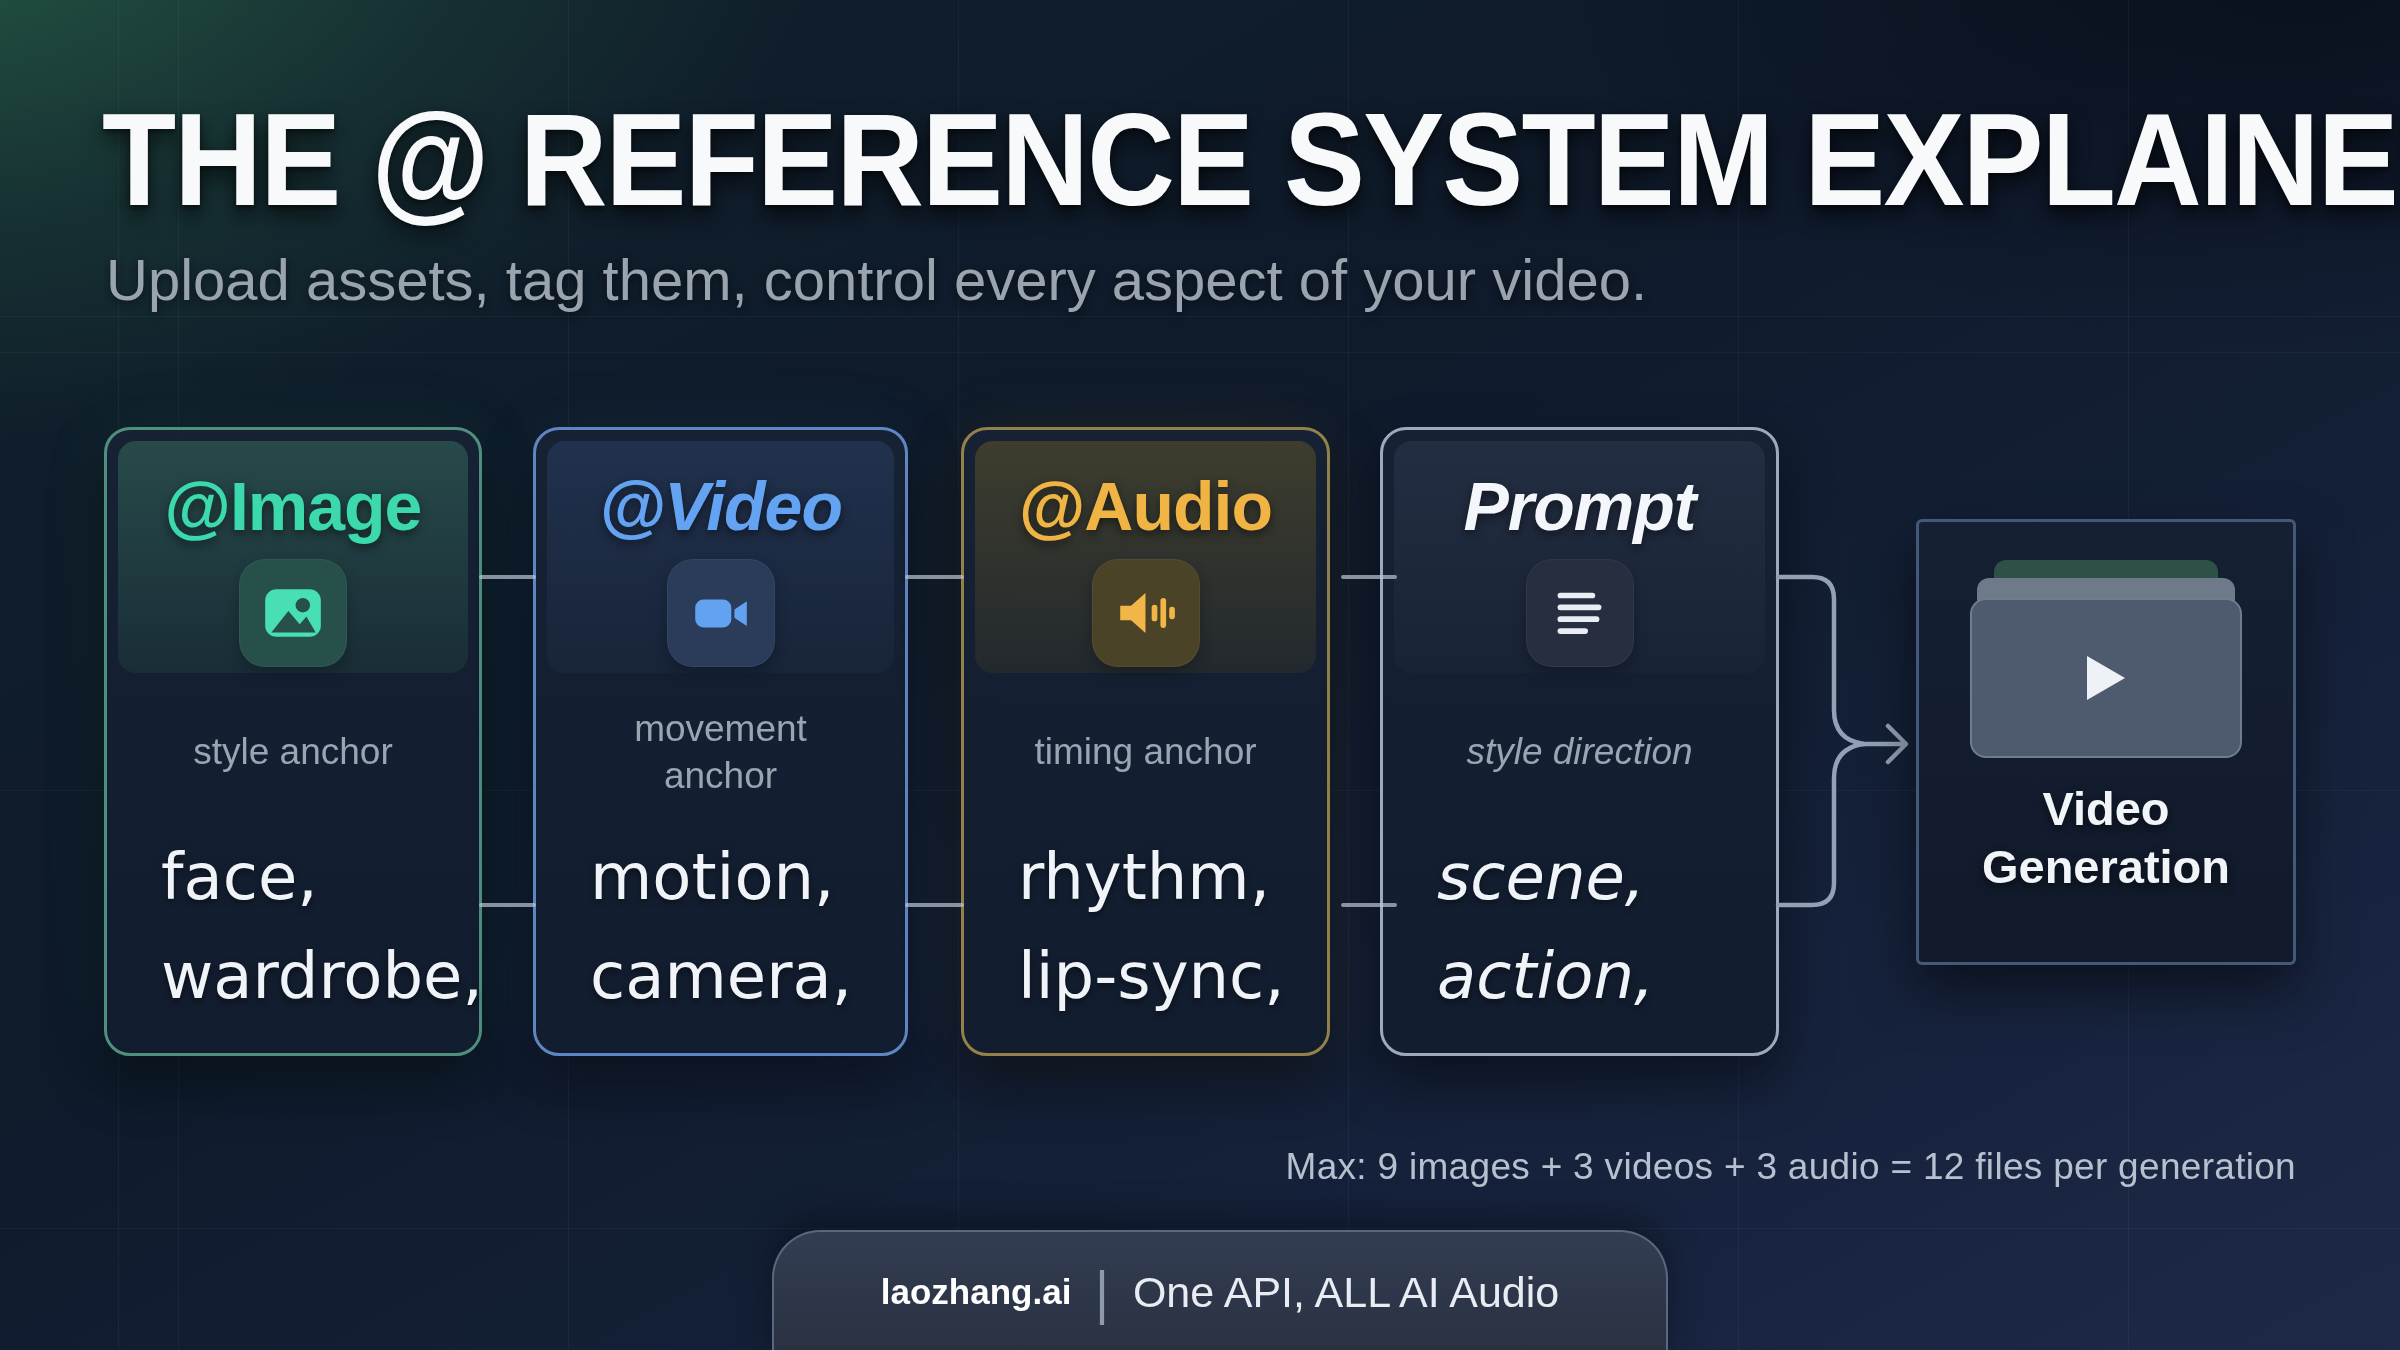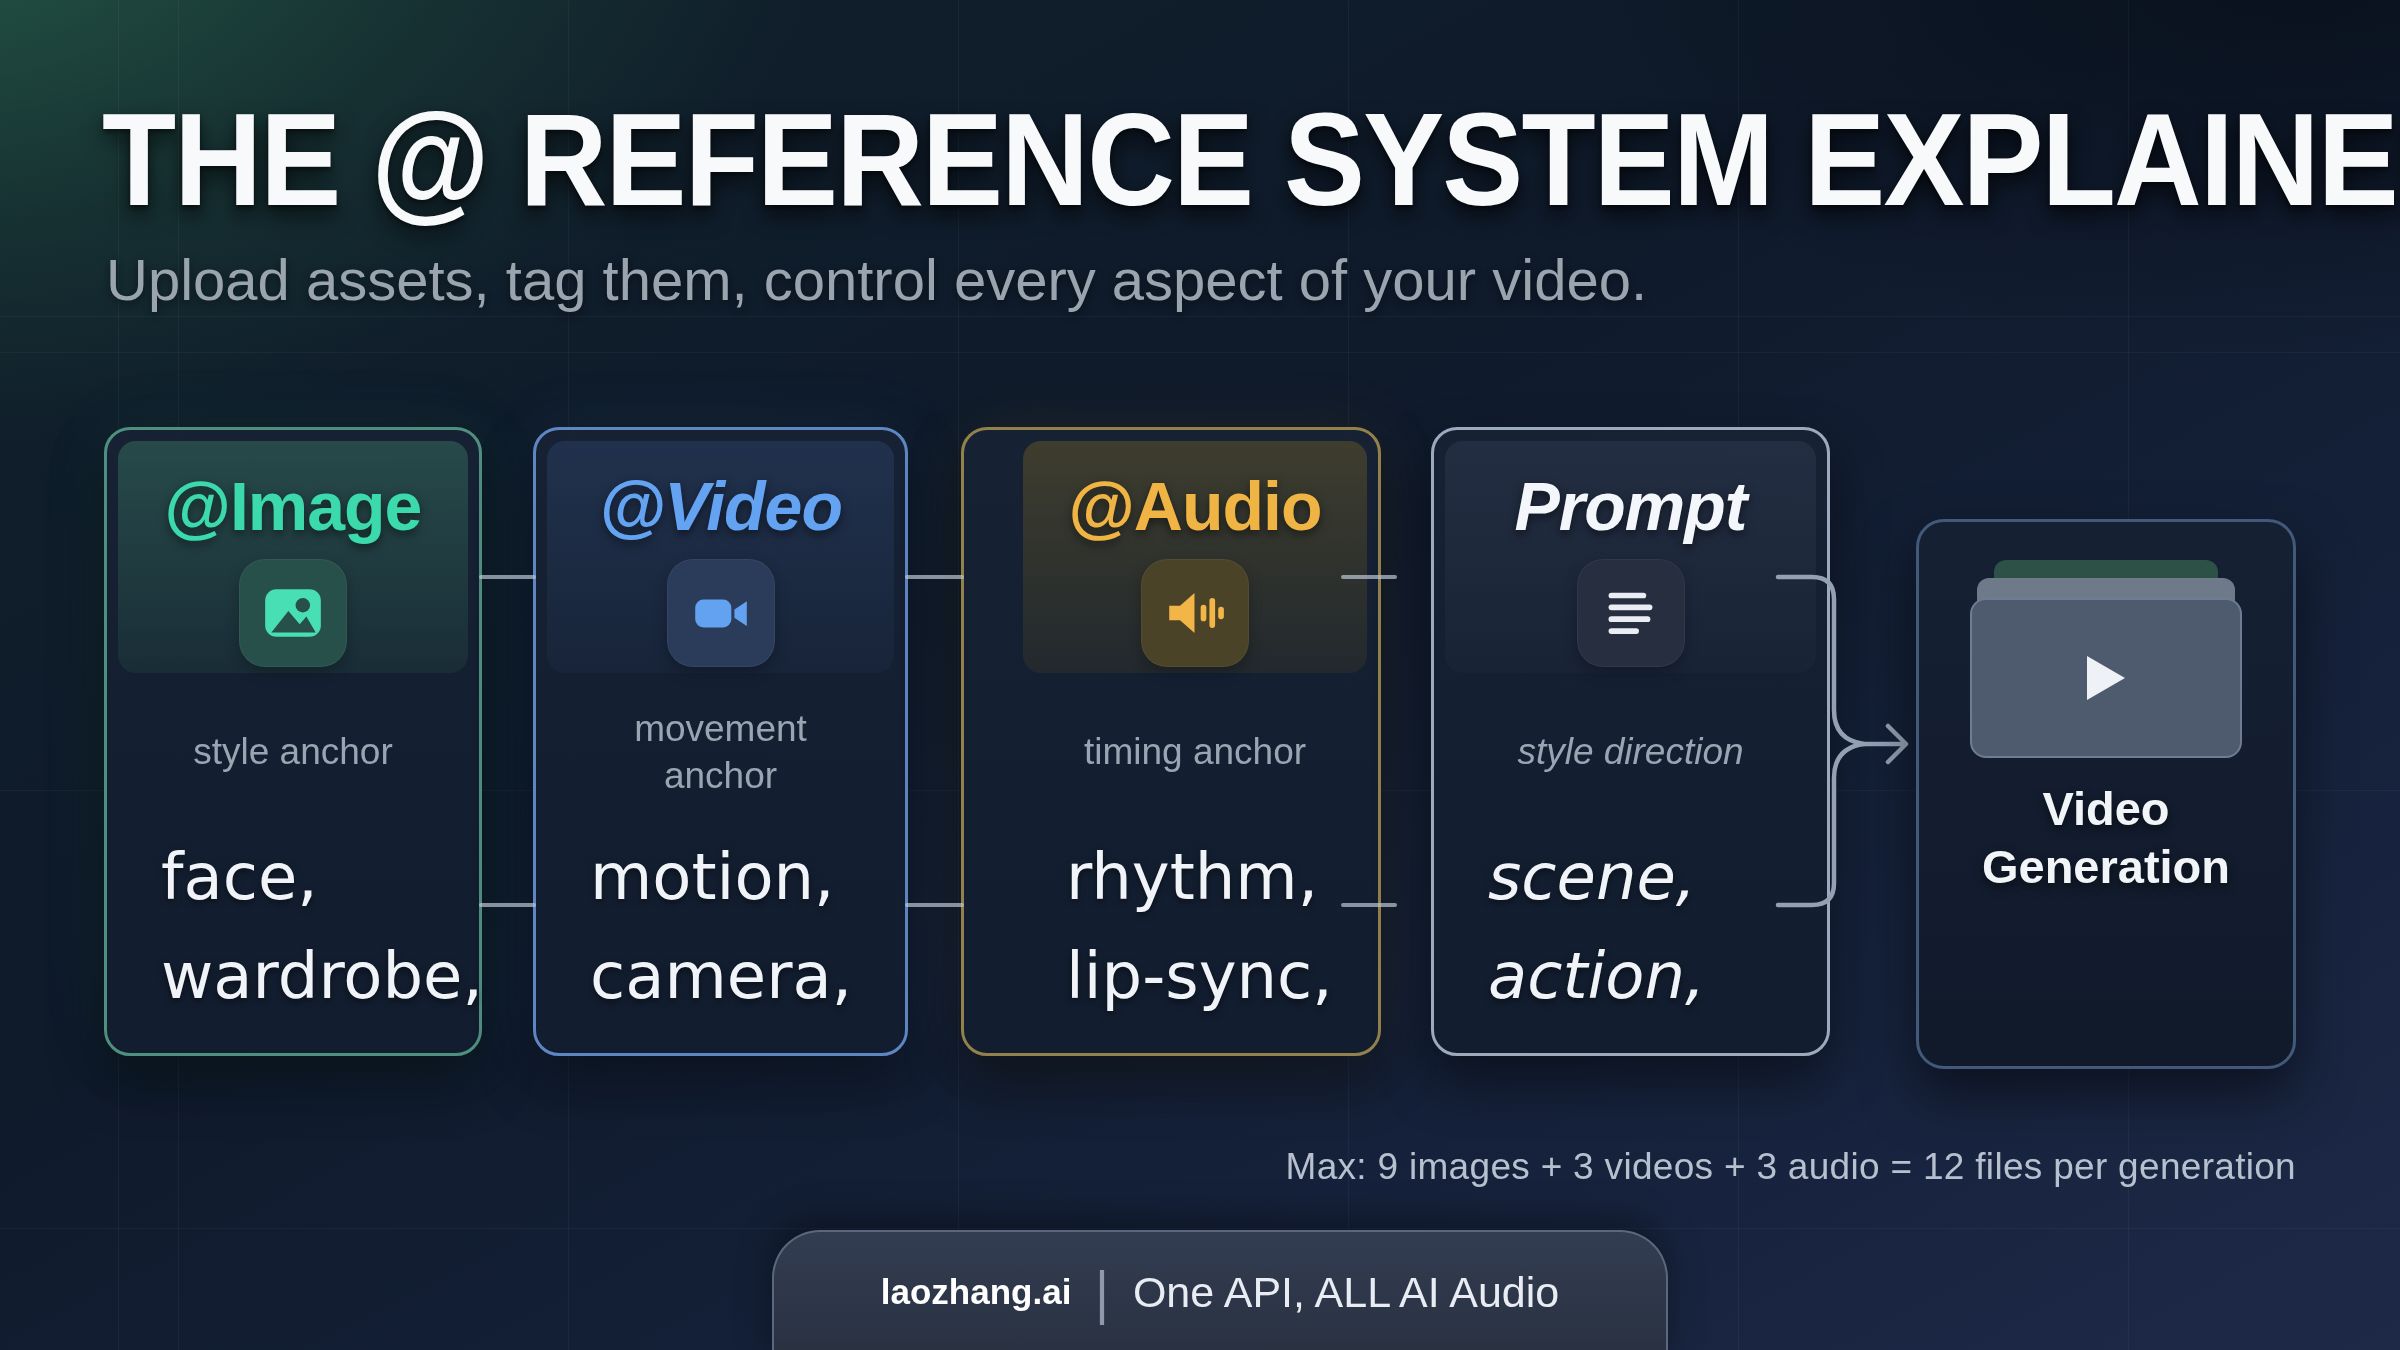--- a/index.html
+++ b/index.html
@@ -30,21 +30,21 @@
     text-shadow:0 3px 9px rgba(0,0,0,0.45);
   }
   .cards{position:absolute;left:104px;top:427px;display:flex;}
   .card{
     position:relative;height:629px;border-radius:26px;box-sizing:border-box;
     background:linear-gradient(180deg, rgba(23,34,52,0.92) 0%, #131f31 60%, #121d2f 100%);
     box-shadow:0 26px 54px rgba(0,0,0,0.45);
   }
   .card--image{width:378px;margin-right:51px;border:3px solid #4f8f7e;box-shadow:0 26px 54px rgba(0,0,0,0.45),0 0 70px rgba(60,217,172,0.08);}
   .card--video{width:375px;margin-right:53px;border:3px solid #5e86c3;box-shadow:0 26px 54px rgba(0,0,0,0.45),0 0 70px rgba(100,163,242,0.08);}
-  .card--audio{width:420px;margin-right:50px;border:3px solid #93814c;box-shadow:0 26px 54px rgba(0,0,0,0.45),0 0 70px rgba(240,180,69,0.08);padding-left:48px;}
+  .card--audio{width:369px;margin-right:50px;border:3px solid #93814c;box-shadow:0 26px 54px rgba(0,0,0,0.45),0 0 70px rgba(240,180,69,0.08);}
   .card--prompt{width:399px;border:3px solid #9daabe;font-style:italic;}
   .card-head{
     margin:11px;height:232px;border-radius:18px;
     display:flex;flex-direction:column;align-items:center;
   }
   .card--image .card-head{background:linear-gradient(180deg, rgba(50,101,88,0.60), rgba(38,78,68,0.28));}
   .card--video .card-head{background:linear-gradient(180deg, rgba(42,62,98,0.55), rgba(32,48,78,0.25));}
   .card--audio .card-head{background:linear-gradient(180deg, rgba(88,79,42,0.60), rgba(70,63,34,0.28));}
   .card--prompt .card-head{background:linear-gradient(180deg, rgba(46,56,78,0.55), rgba(36,44,62,0.25));}
   .card-tag{margin-top:26px;font-size:68px;font-weight:700;letter-spacing:-1px;white-space:nowrap;
@@ -68,22 +68,22 @@
     text-align:center;font-size:37px;line-height:1.28;color:#9aa5b2;
   }
   .card-keywords{
     margin-top:24px;padding-left:54px;
     font-family:"DejaVu Sans",sans-serif;font-size:64px;line-height:1.55;color:#f0f3f7;
     text-shadow:0 3px 7px rgba(0,0,0,0.5);
   }
   .link{position:absolute;height:4px;background:#bcc6d4;opacity:0.7;border-radius:2px;}
   .brace-svg{position:absolute;left:1772px;top:520px;}
   .out-card{
-    position:absolute;left:1916px;top:519px;width:380px;height:550px;
-    border-radius:28px;border:3px solid #42597a;box-sizing:border-box;
+    position:absolute;left:1916px;top:519px;width:380px;height:446px;
+    border-radius:6px;border:3px solid #42597a;box-sizing:border-box;
     background:linear-gradient(180deg,#152033 0%,#111a2b 100%);
     box-shadow:0 26px 54px rgba(0,0,0,0.5);
   }
   .stack{position:absolute;left:0;top:0;width:100%;height:100%;}
   .stack .layer{position:absolute;left:50%;transform:translateX(-50%);border-radius:12px;}
   .stack .layer-back{top:38px;width:224px;height:34px;background:#2d5047;}
   .stack .layer-mid{top:56px;width:258px;height:36px;background:#6e7a8a;}
   .stack .frame{
     position:absolute;left:50%;transform:translateX(-50%);top:76px;width:272px;height:160px;
     background:#4e5b6f;border:2px solid #6e7c94;border-radius:16px;box-sizing:border-box;

